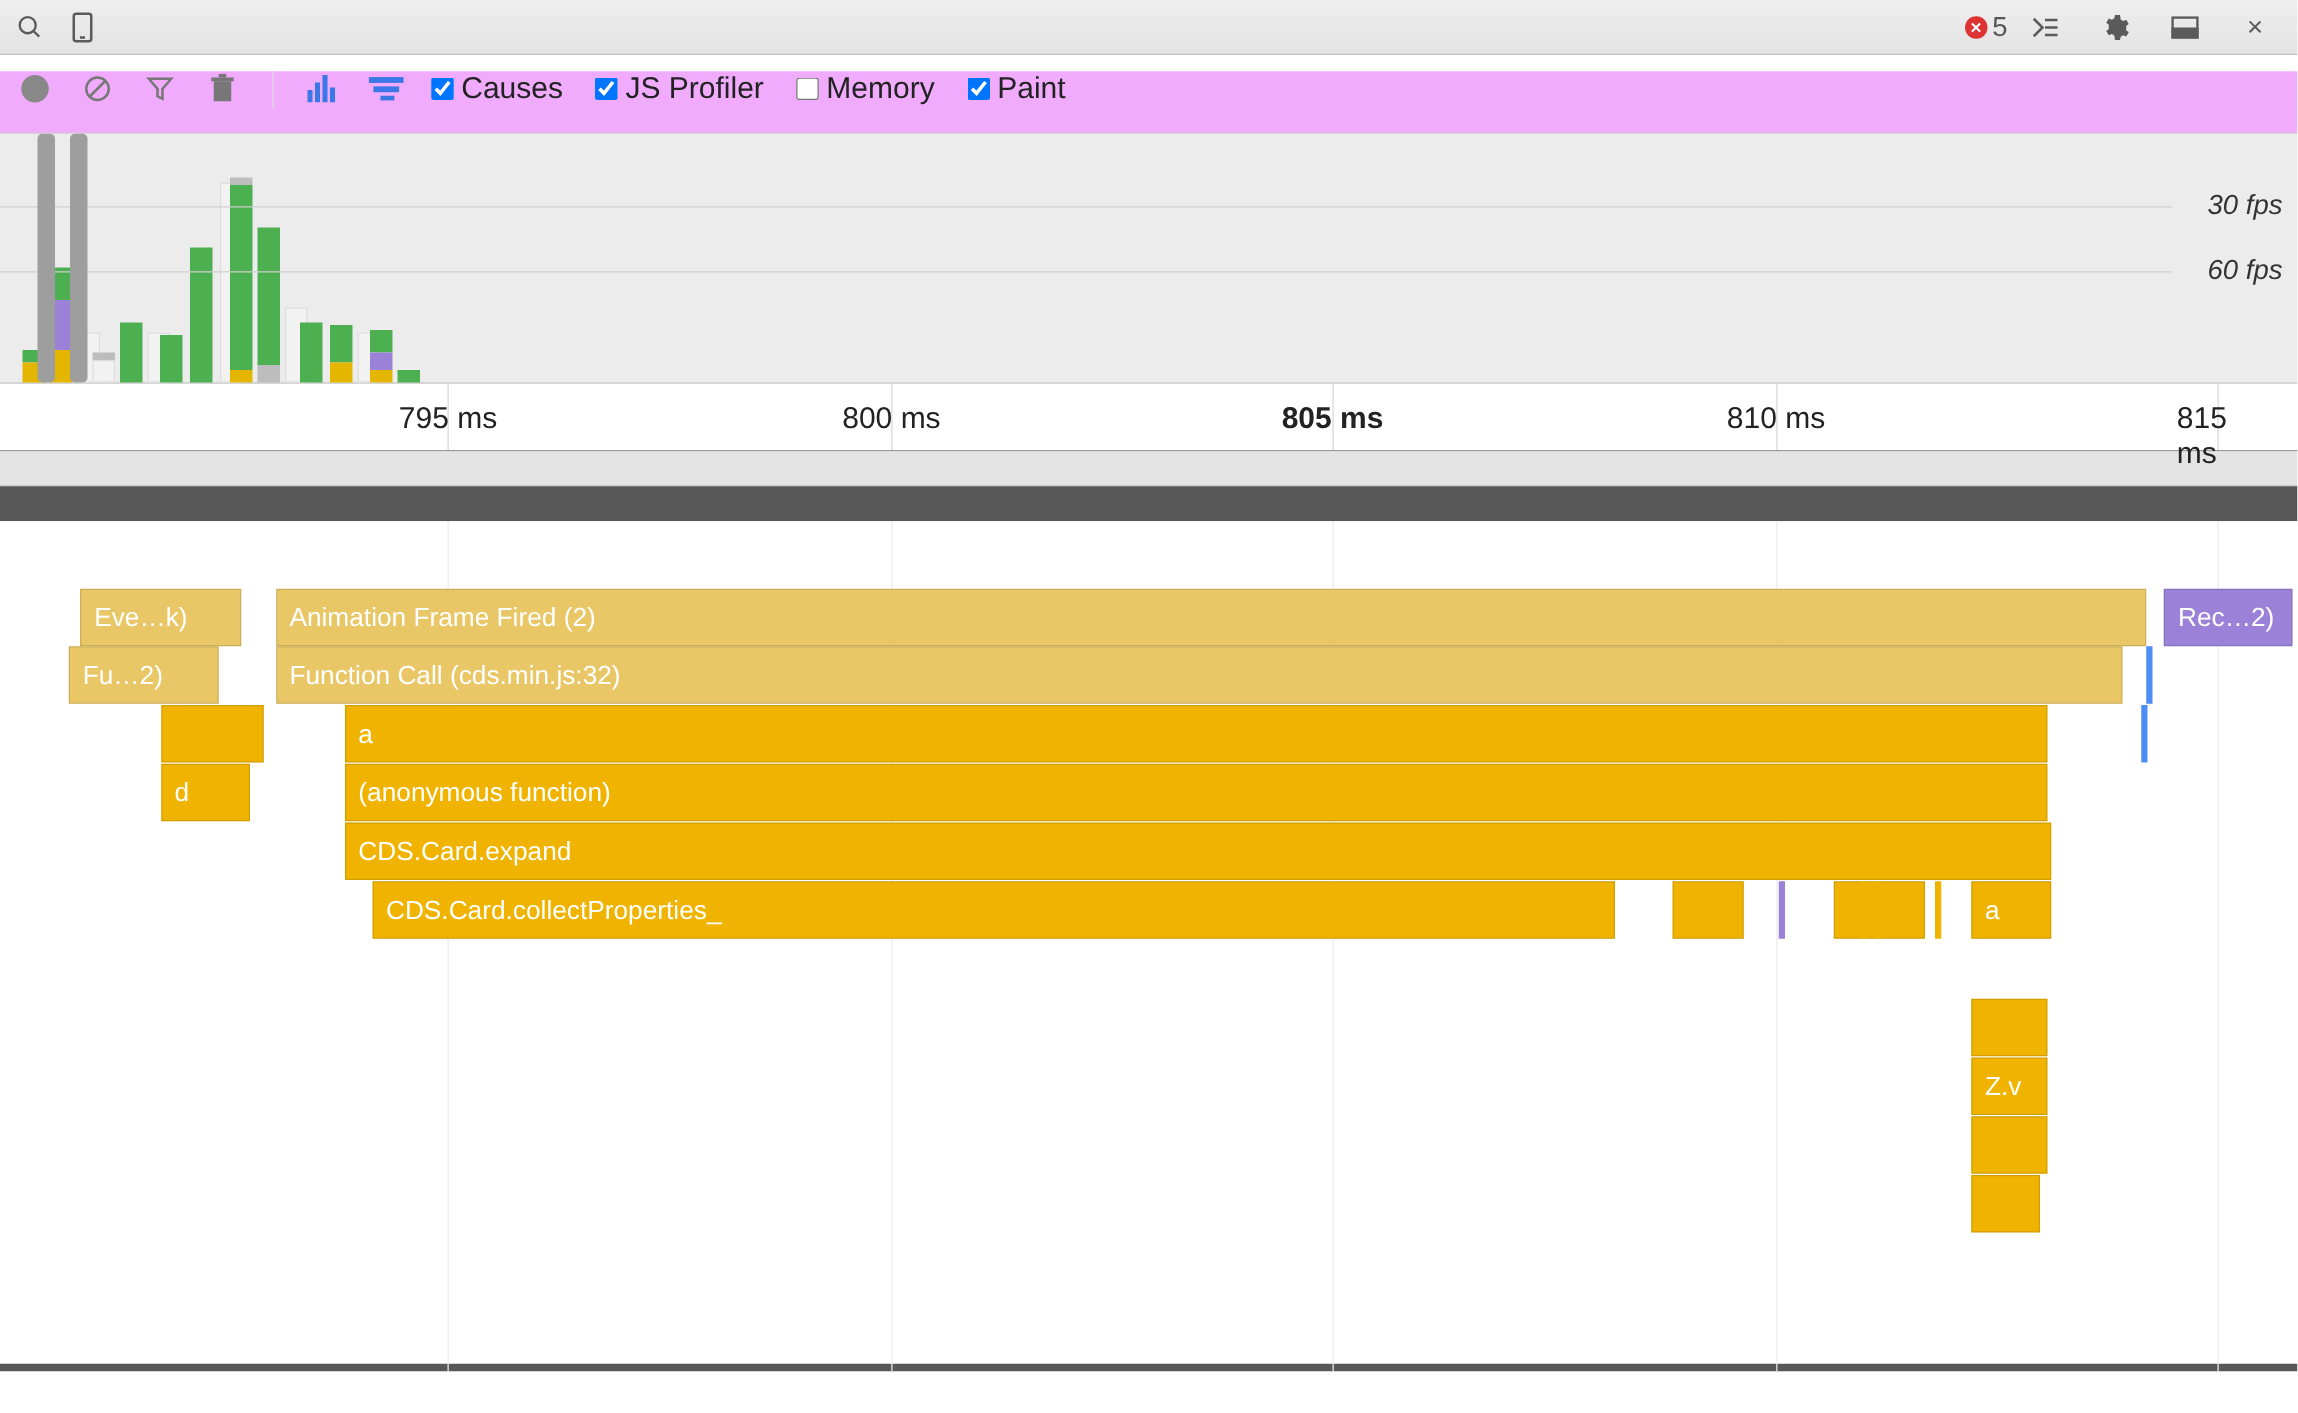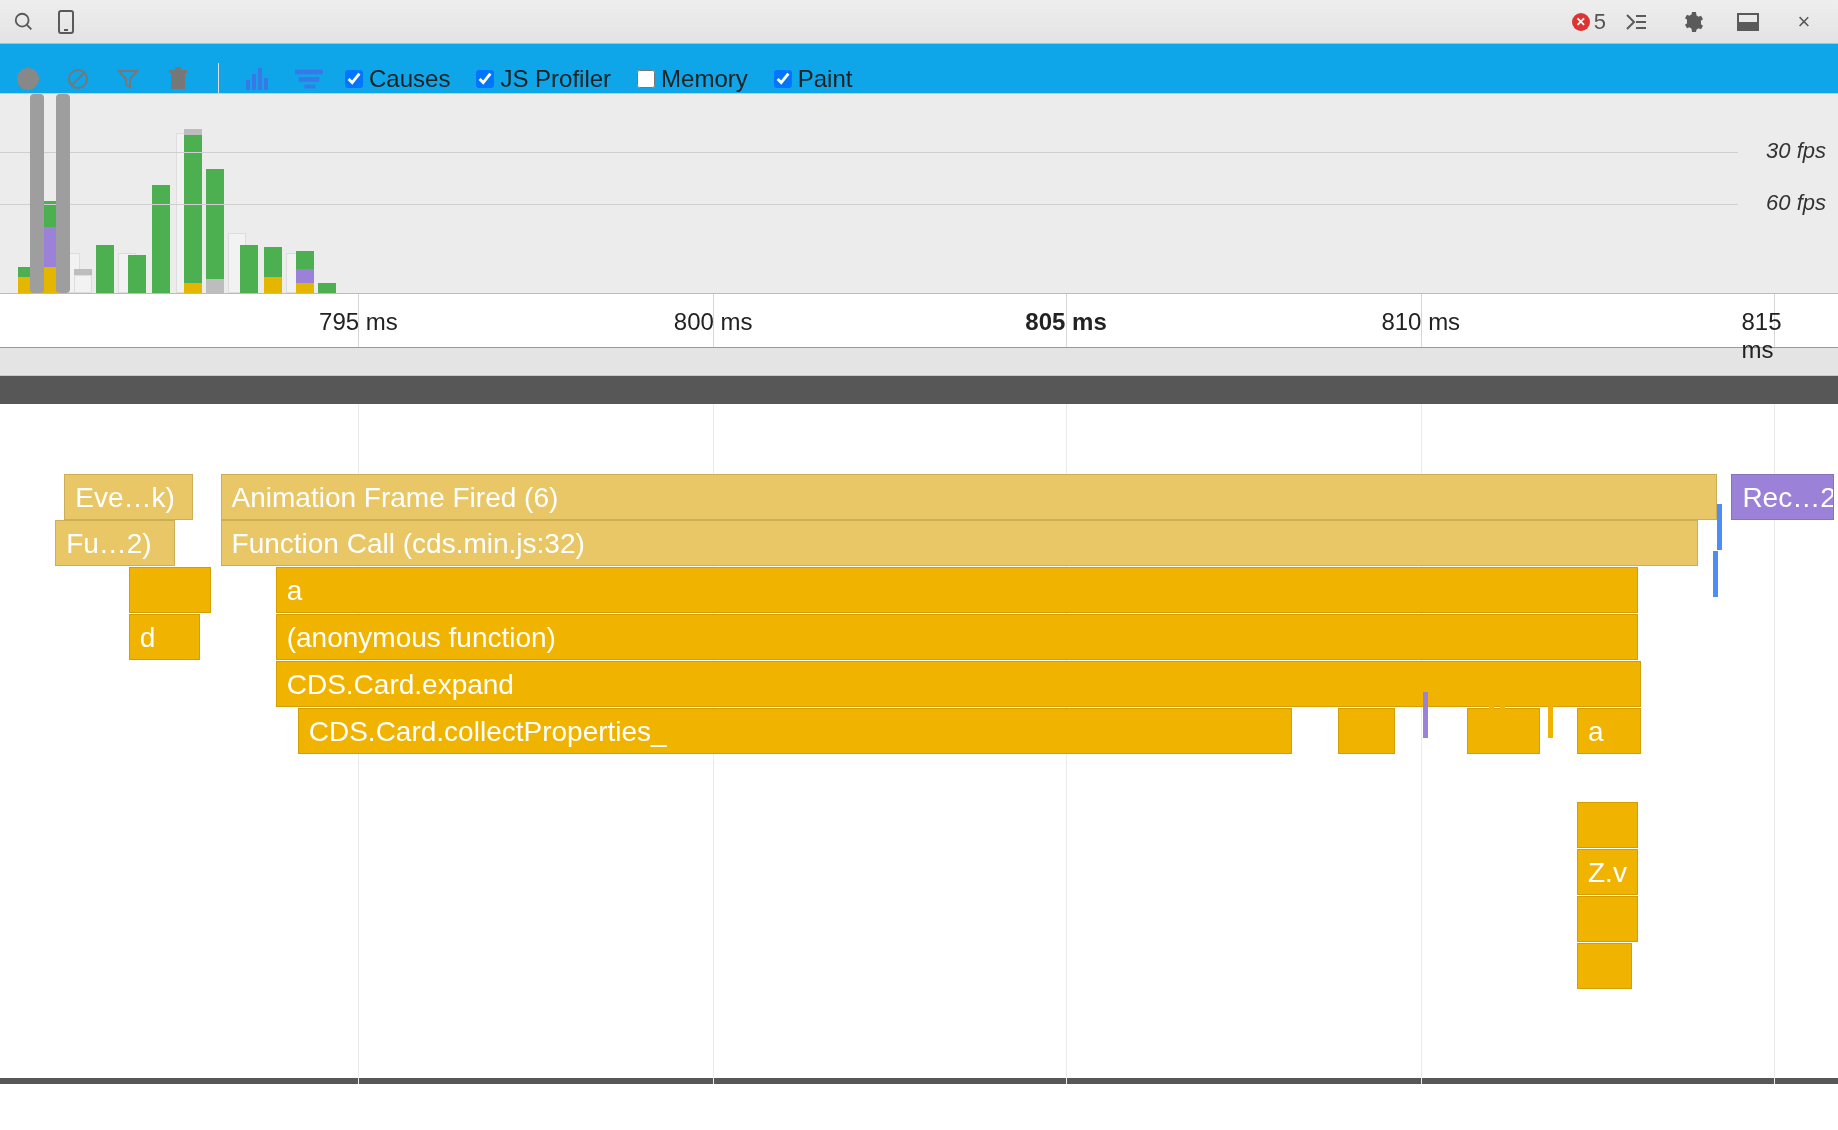--- a/index.html
+++ b/index.html
@@ -27,23 +27,24 @@
 .tab { padding: 0 16px; display:flex; align-items:center; color:#333; cursor:pointer; font-size:24px; }
 .tab.active { background:#fff; border-left:1px solid #bbb; border-right:1px solid #bbb; }
 .tabbar .right { margin-left:auto; display:flex; align-items:center; gap:14px; }
 .err-badge { display:flex; align-items:center; gap:4px; color:#555; font-size:22px;}
 .err-dot { width:18px; height:18px; border-radius:50%; background:#d33; color:#fff; font-size:12px; display:flex; align-items:center; justify-content:center; font-weight:bold;}
 
 
 .toolbar {
   height: 50px;
   border-bottom:1px solid #ccc;
-  display:flex; align-items:flex-end;
+  display:flex; align-items:flex-start;
   padding: 0 14px; gap: 22px;
-  background:#0ea5e9;
+  background:#f0abfc;
+  margin-top:13px;
 }
 .toolbar .tb-icon { width:28px; height:28px; display:flex; align-items:center; justify-content:center; color:#777; cursor:pointer;}
 .toolbar .sep { width:1px; height:30px; background:#ddd; margin: 0 4px;}
 .record-dot { width:22px; height:22px; border-radius:50%; background:#888;}
 .chk-lbl { display:flex; align-items:center; gap:6px; font-size:24px;}
 .chk-lbl input { width:18px; height:18px;}
 
 
 .overview {
   height: 200px;
@@ -71,21 +72,21 @@
 
 
 .strip1 { height:28px; background:#e4e4e4; border-bottom:1px solid #c9c9c9;}
 .strip2 { height:28px; background:#575757;}
 
 
 .flame-wrap { position:relative; height: 680px; background:#fff;}
 .vgrid { position:absolute; top:0; bottom:0; border-left:1px solid #ebebeb;}
 
 .row { position:absolute; left:0; right:0; height:46px;}
-.bar { position:absolute; top:16px; height:46px; line-height:46px; font-size:28px; color:#fff; padding:0 10px; overflow:hidden; white-space:nowrap; border:1px solid rgba(0,0,0,0.12); cursor:pointer;}
+.bar { position:absolute; top:0; height:46px; line-height:46px; font-size:21px; color:#fff; padding:0 10px; overflow:hidden; white-space:nowrap; border:1px solid rgba(0,0,0,0.12); cursor:pointer;}
 .bar.yellow-lt { background:#e9c766; color:#fff;}
 .bar.yellow { background:#f0b400;}
 .bar.purple { background:#9b82d8;}
 .red-tri { position:absolute; width:0; height:0; border-left:22px solid transparent; border-top:22px solid #e53935; top:0;}
 
 .sliver { position:absolute; top:0; height:46px; width:5px;}
 .sliver.blue { background:#4f8df6;}
 .sliver.purple { background:#9b82d8;}
 .sliver.orange { background:#f0b400;}
 
@@ -288,21 +289,21 @@
 
 <div class="flame-wrap" id="flame">
   <div class="bottom-border"></div>
 <div class="vgrid" style="left: 19.5%;"></div>
     <div class="vgrid" style="left: 38.8%;"></div>
     <div class="vgrid" style="left: 58%;"></div>
     <div class="vgrid" style="left: 77.3%;"></div>
     <div class="vgrid" style="left: 96.5%;"></div>
     <div class="row" style="top: 54px;">
       <div class="bar yellow-lt" style="left: 3.5%; width: 7%;">Eve…k)</div>
-      <div class="bar yellow-lt" style="left: 12%; width: 81.4%;">Animation Frame Fired (6)</div>
+      <div class="bar yellow-lt" style="left: 12%; width: 81.4%;">Animation Frame Fired (2)</div>
       <div class="bar purple" style="left: 94.2%; width: 5.6%;">Rec…2)</div>
     </div>
     <div class="row" style="top: 100px;">
       <div class="bar yellow-lt" style="left: 3%; width: 6.5%;">Fu…2)</div>
       <div class="bar yellow-lt" style="left: 12%; width: 80.4%;">Function Call (cds.min.js:32)</div>
       <div class="sliver blue" style="left: 93.4%;"></div>
     </div>
     <div class="row" style="top: 147px;">
       <div class="bar yellow" style="left: 7%; width: 4.5%;"></div>
       <div class="bar yellow" style="left: 15%; width: 74.1%;">a</div>

